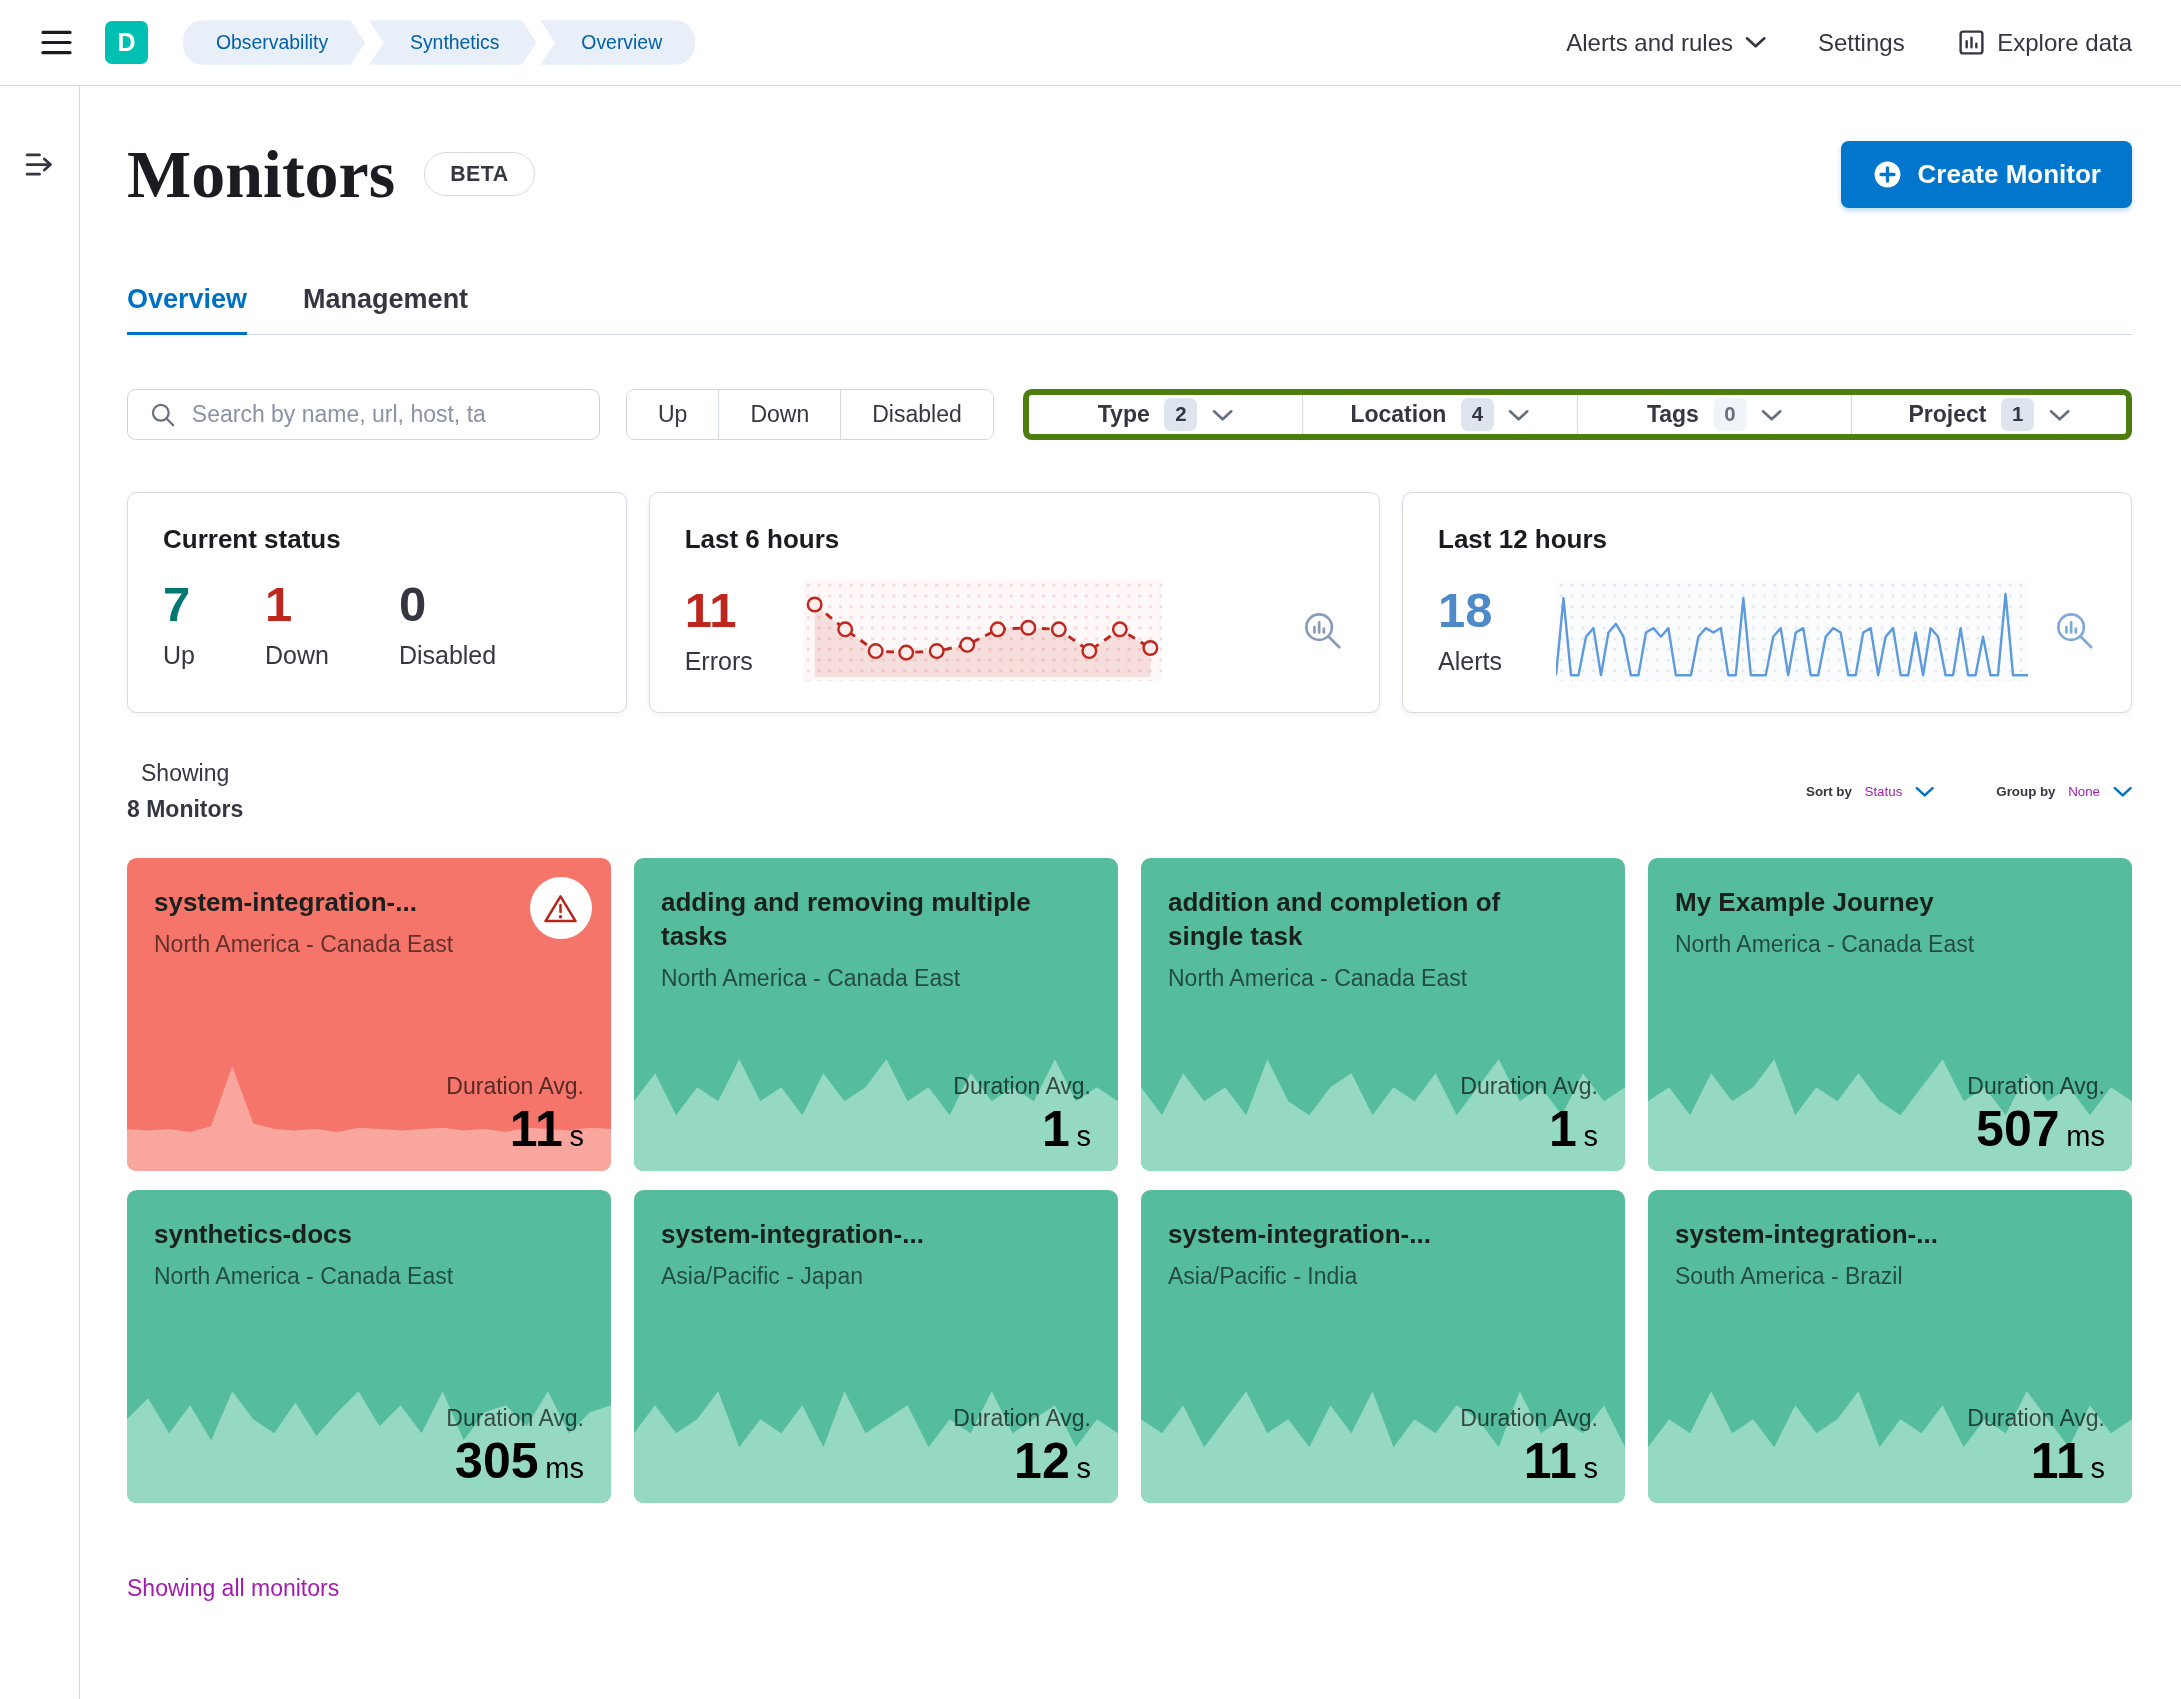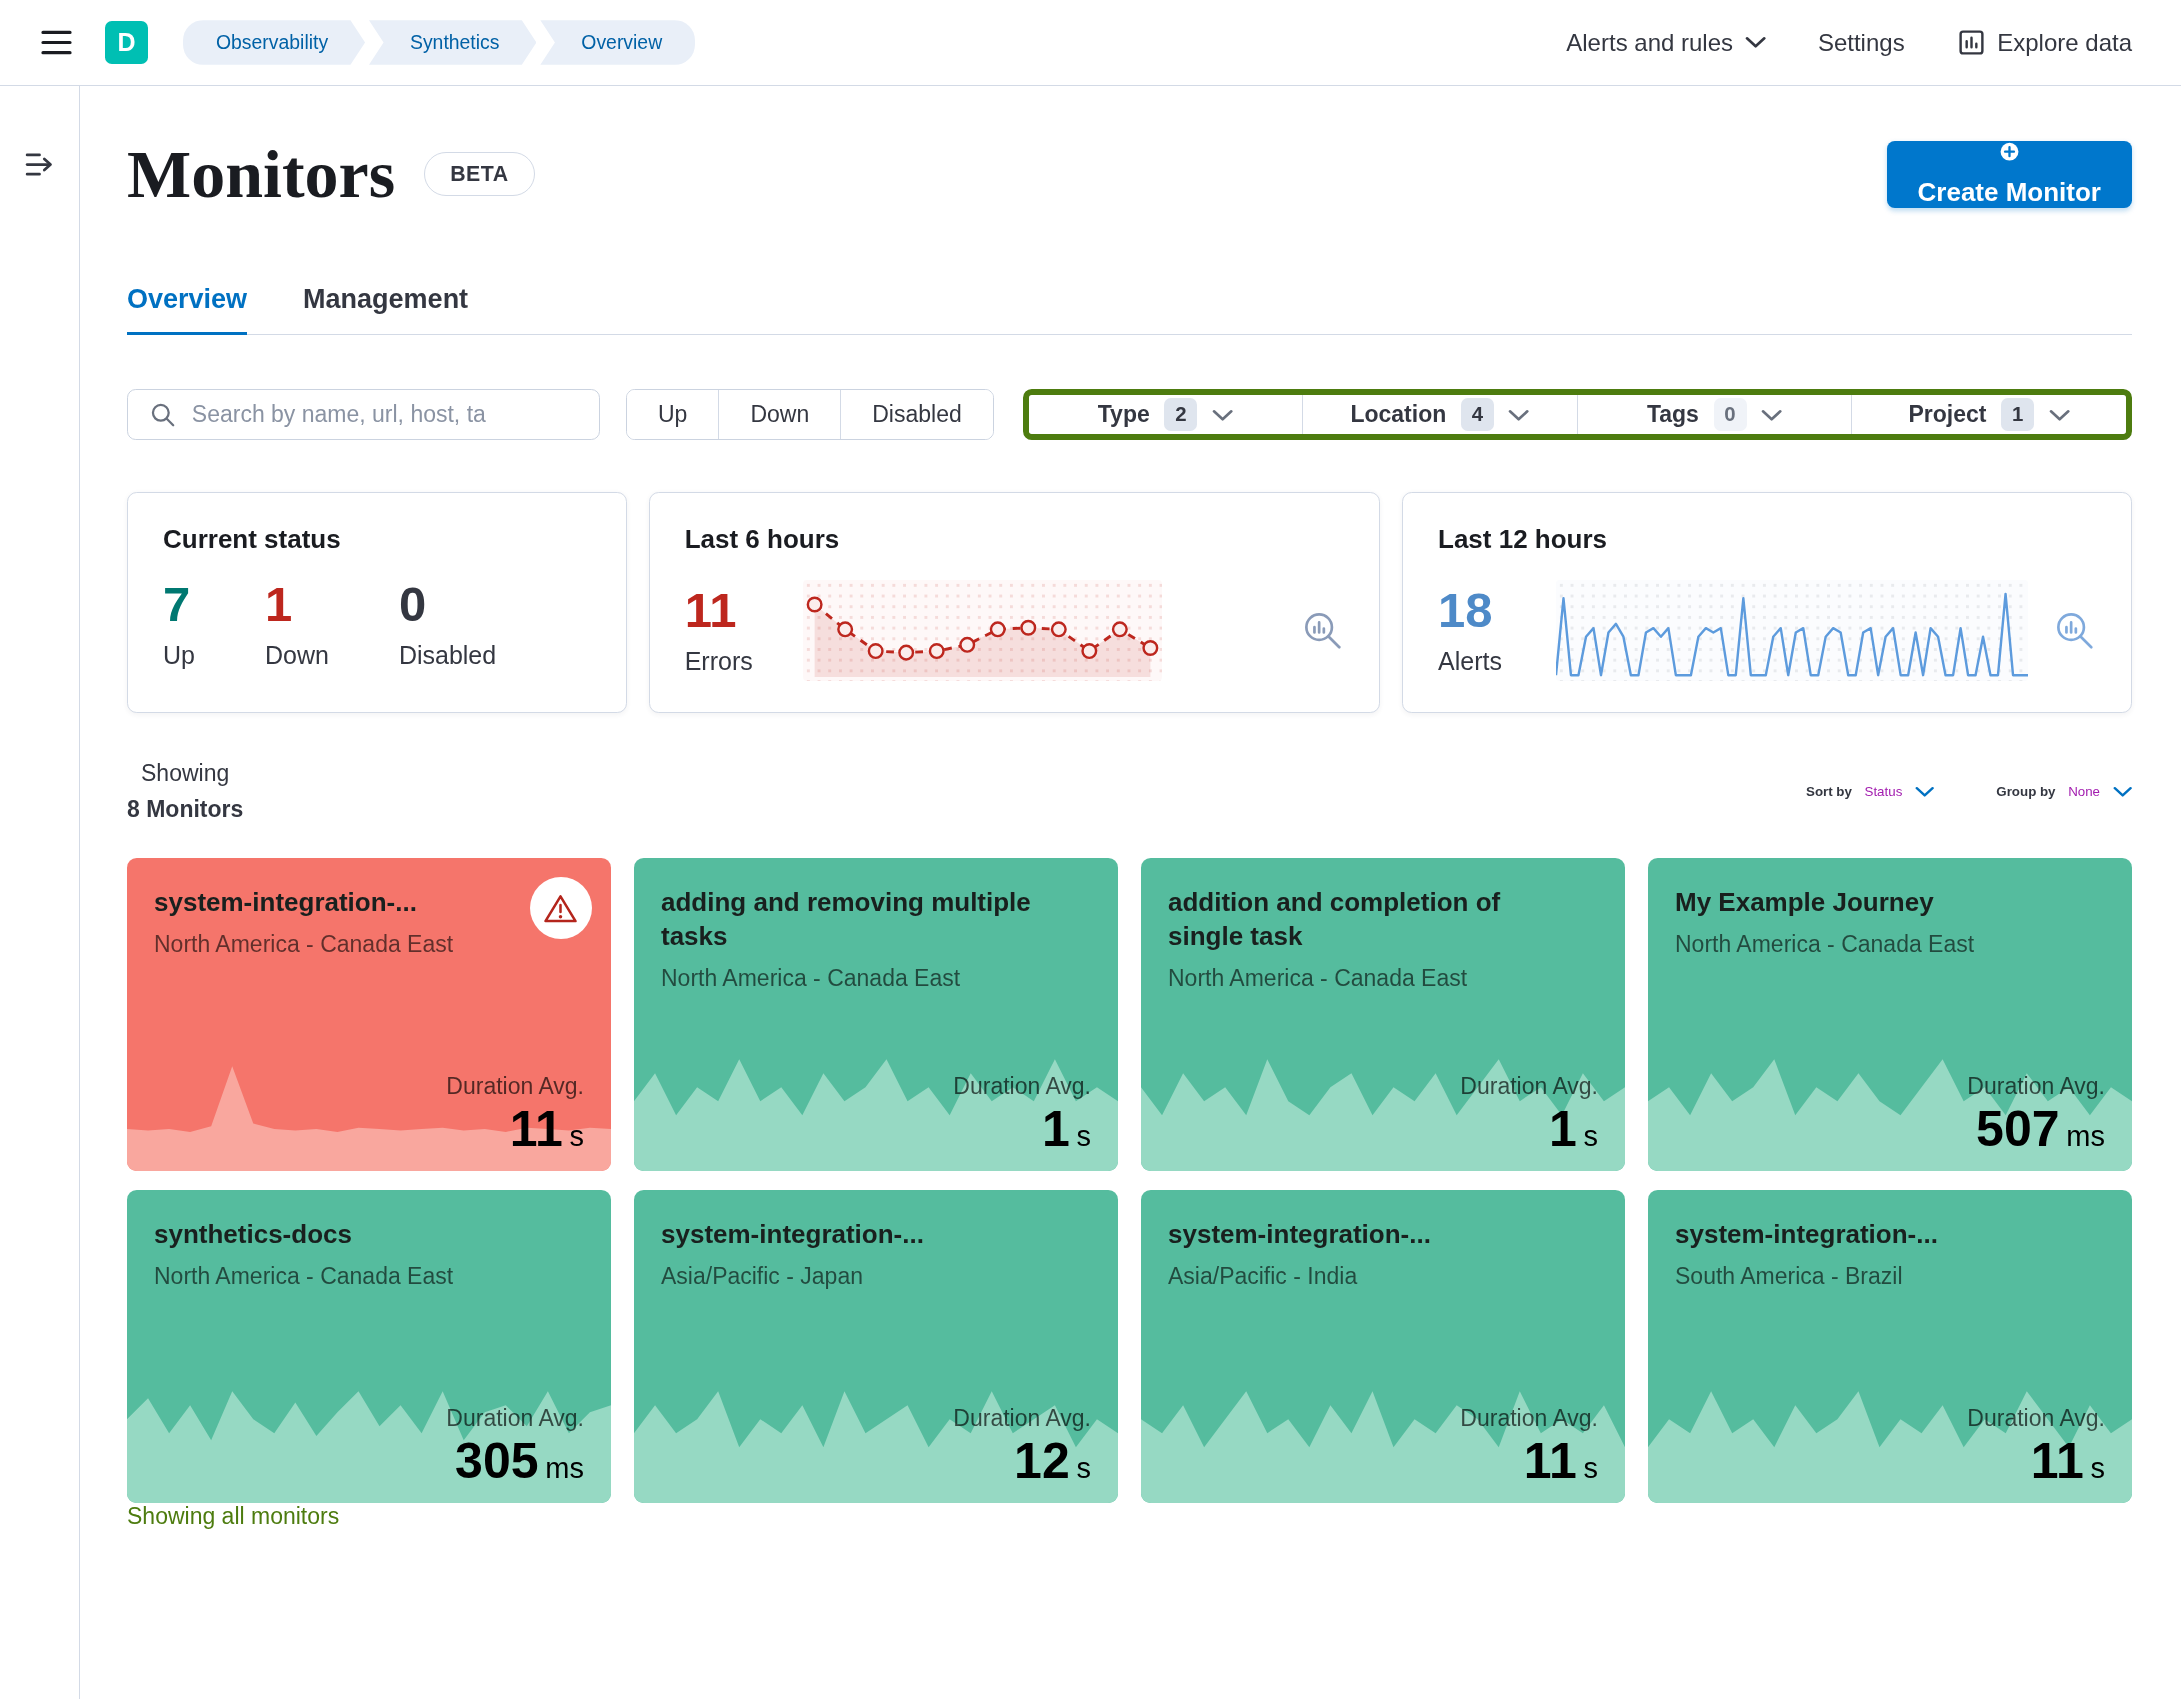--- a/index.html
+++ b/index.html
@@ -48,21 +48,20 @@
   .title-wrap { display:flex; align-items:center; }
   h1.page-title { font-size:68px; font-weight:700; color:#1A1C21; line-height:1;font-family:Liberation Serif, serif; }
   .beta-badge {
     margin-left:29px; font-size:21.3px; font-weight:600; letter-spacing:0.5px; color:#343741;
     border:1.9px solid #D3DAE6; border-radius:969px; padding:8.7px 25px; background:#fff;
   }
   .create-btn {
     margin-left:auto; background:#0077CC; color:#fff; font-size:26px; font-weight:600;
     height:67px; padding:0 31px; border-radius:7.8px; display:flex; align-items:center; gap:14.6px;
     box-shadow:0 2.9px 5.8px rgba(0,119,204,0.25);
-    flex-direction:column;
   }
 
   .tabs { margin-top:76px; display:flex; gap:56px; border-bottom:1px solid #D3DAE6; }
   .tab { font-size:27px; font-weight:600; color:#343741; padding-bottom:19.4px; position:relative; }
   .tab.active { color:#0071C2; }
   .tab.active::after { content:""; position:absolute; left:0; right:0; bottom:-1px; height:3.9px; background:#0071C2; }
 
   
   .filters { margin-top:54px; display:flex; height:51px; }
   .search-box {
@@ -144,21 +143,21 @@
   .warn-badge {
     display:none; position:absolute; top:19.4px; right:19.4px; width:62px; height:62px; border-radius:50%;
     background:#fff; align-items:center; justify-content:center; z-index:3;
   }
   .card.down .warn-badge { display:flex; }
   .dur { position:absolute; right:27px; bottom:17.5px; text-align:right; z-index:2; }
   .dur-label { font-size:23px; color:rgba(0,0,0,0.66); margin-bottom:3.9px; }
   .dur-value { font-size:50px; font-weight:700; color:#000000; line-height:1; }
   .dur-unit { font-size:29px; font-weight:400; margin-left:6.8px; }
 
-  .footer-note { font-size:23px; color:#4d7c0f; padding-bottom:39px; }
+  .footer-note { margin-top:72px; font-size:23px; color:#a21caf; padding-bottom:39px; }
 </style>
 </head>
 <body>
 
 <header class="topbar">
   <button class="hamburger">
     <svg viewBox="0 0 24 20" width="33" height="27" fill="none" stroke="#1A1C21" stroke-width="2.4" stroke-linecap="round">
       <path d="M2 2.5 h20 M2 10 h20 M2 17.5 h20"></path>
     </svg>
   </button>

